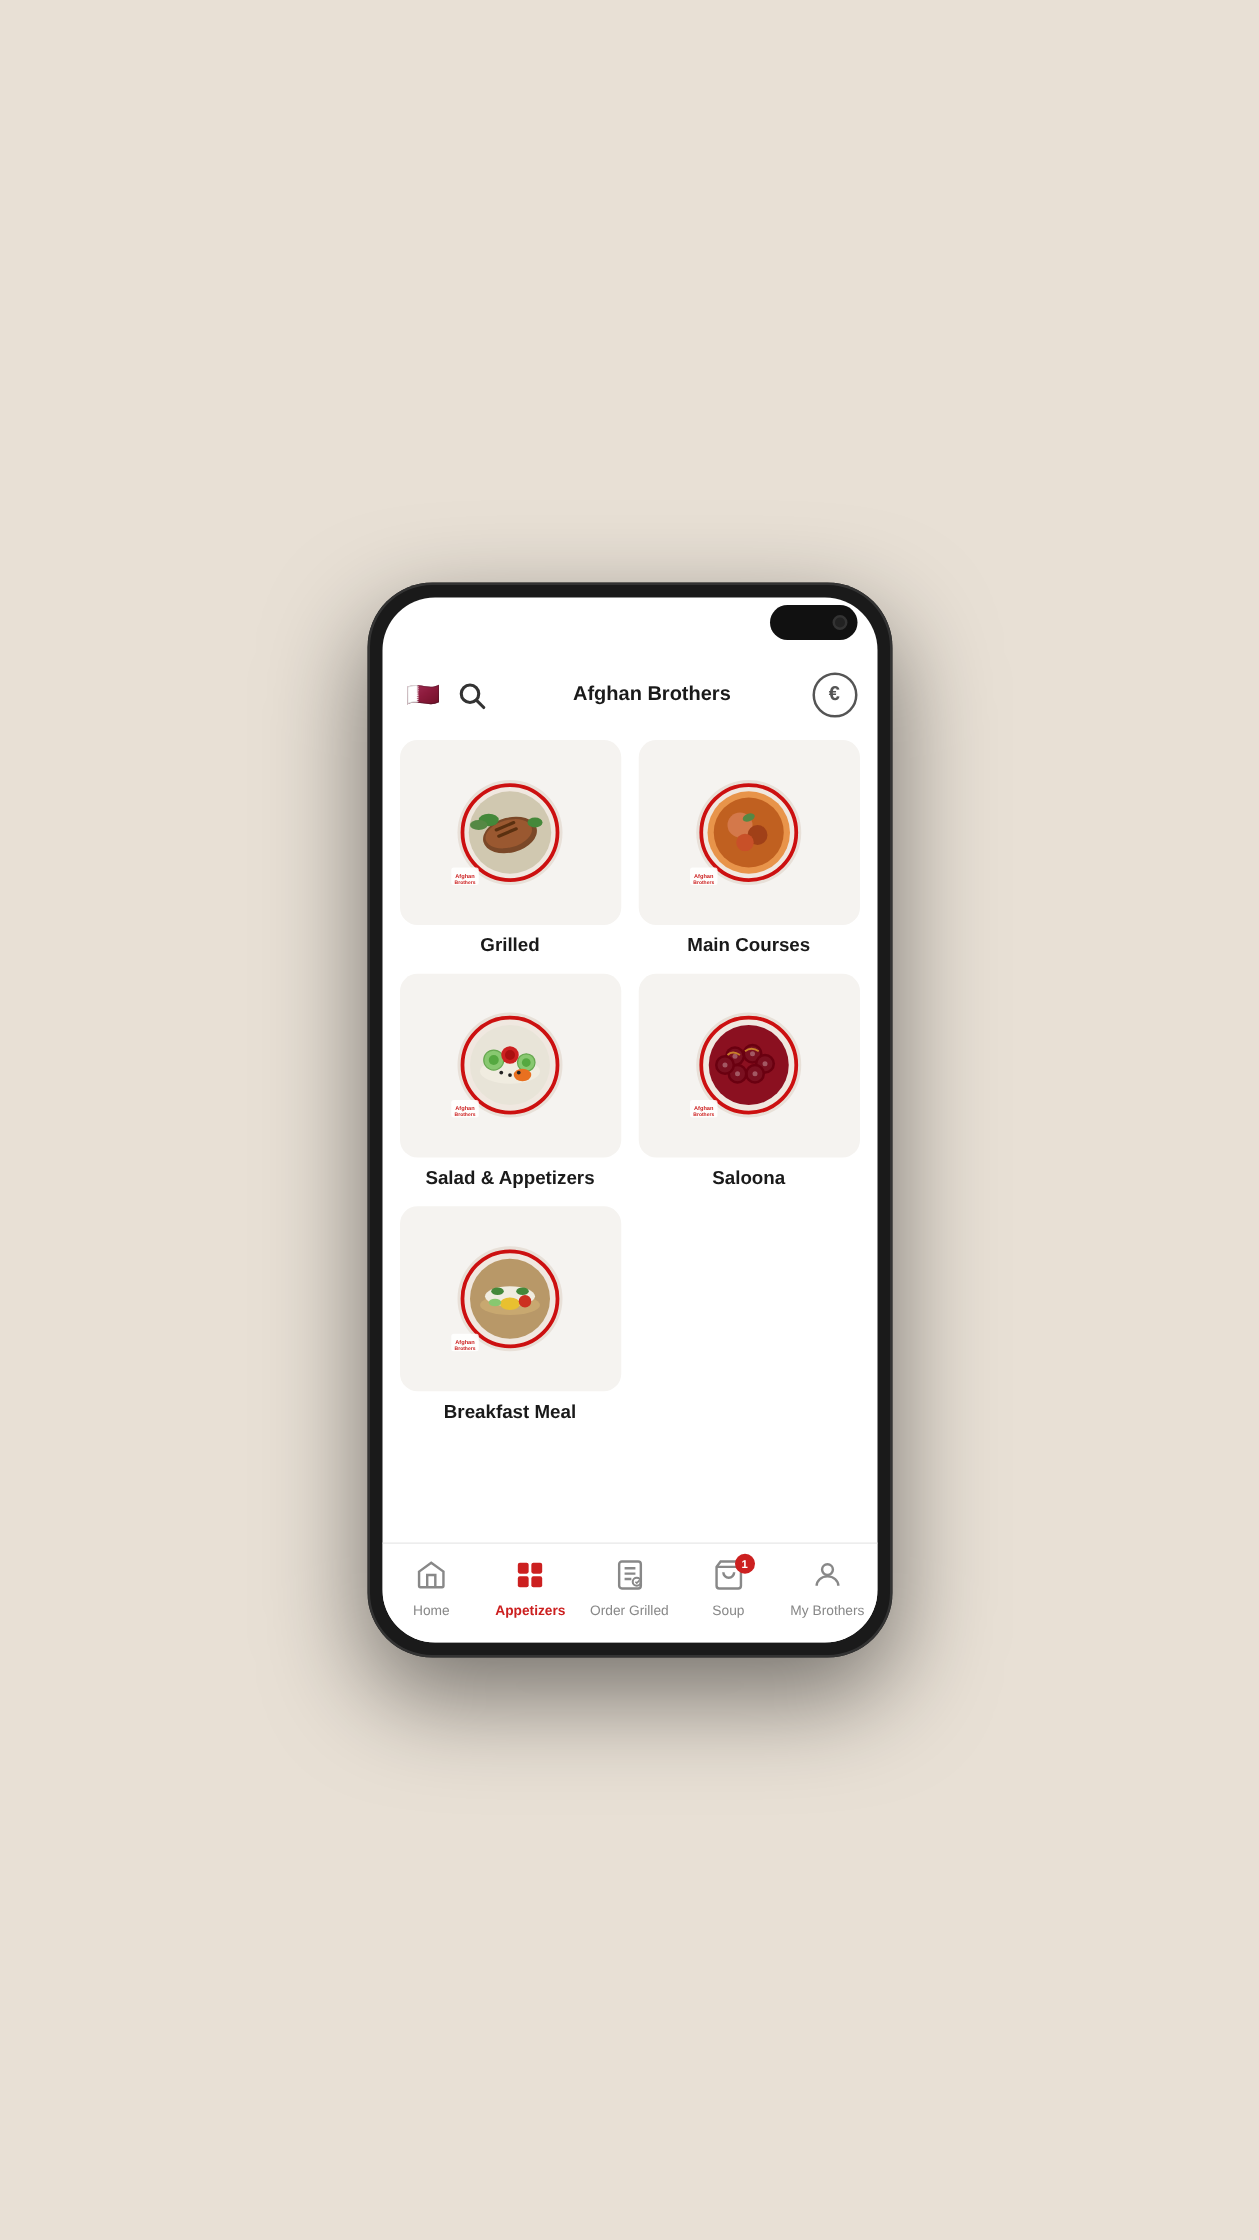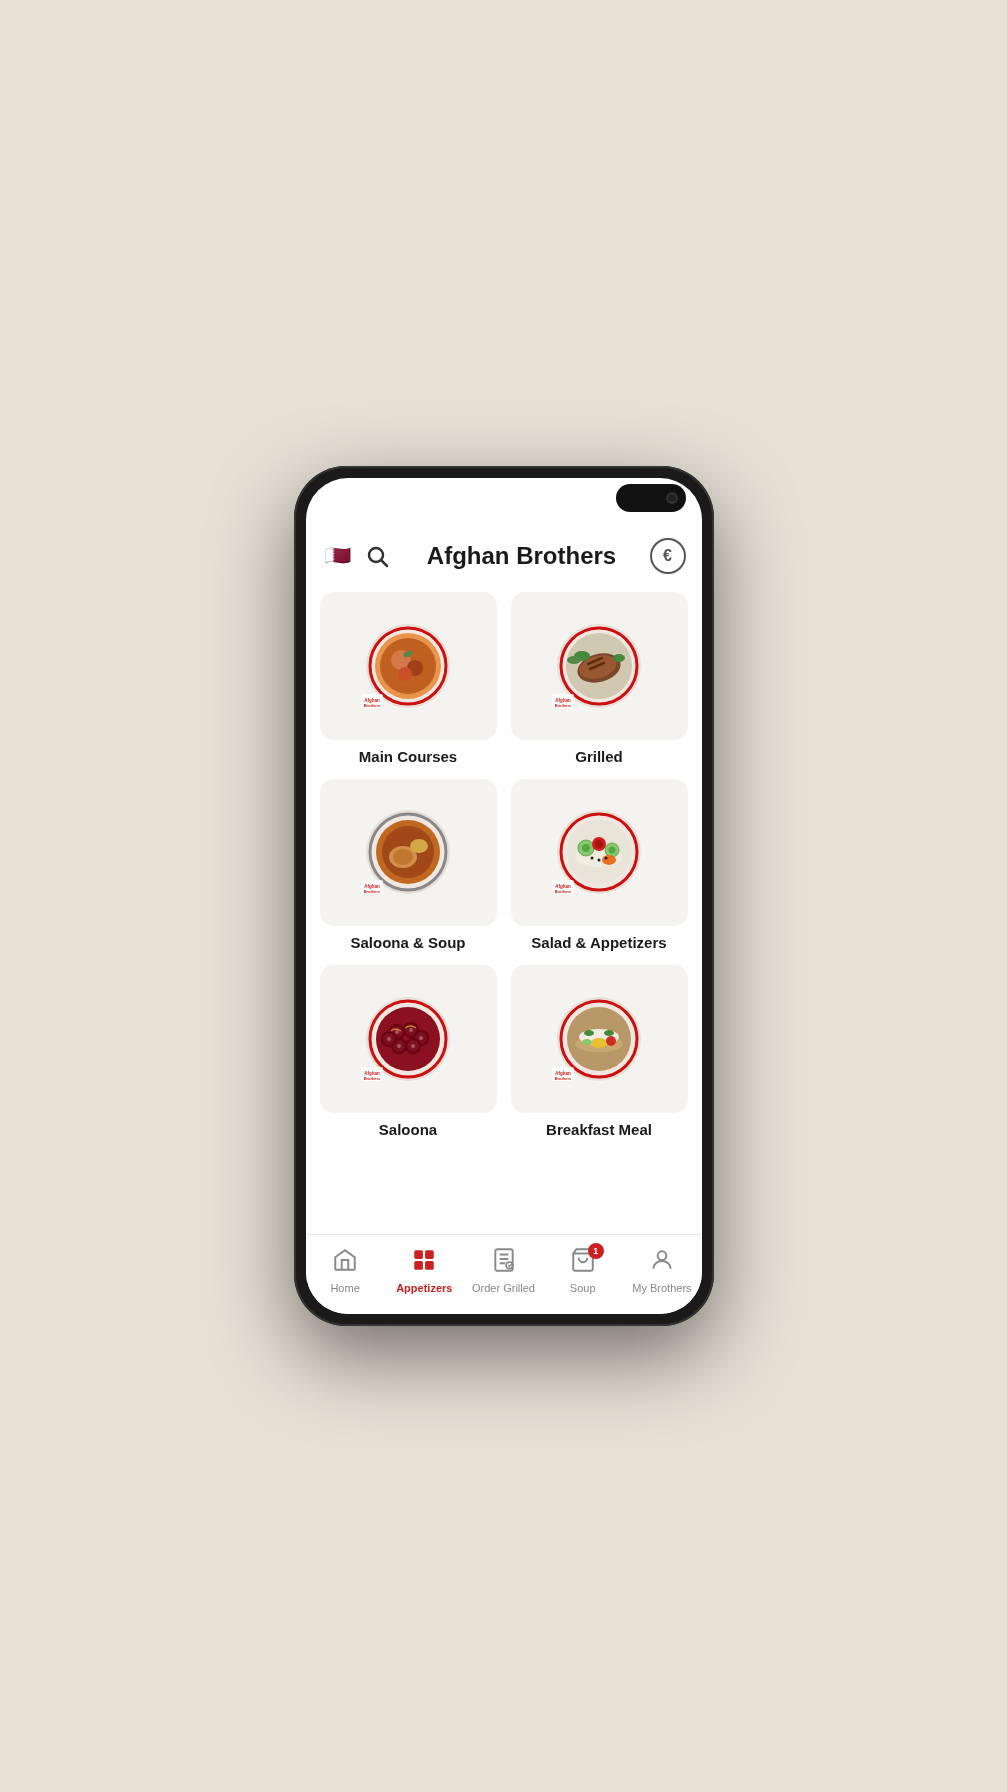--- a/index.html
+++ b/index.html
@@ -92,21 +92,21 @@
       justify-content: center;
       margin-left: 4px;
       font-size: 22px;
       color: #333;
       cursor: pointer;
     }
 
     .header-title {
       flex: 1;
       text-align: center;
-      font-size: 24px;
+      font-size: 16px;
       font-weight: 700;
       color: #1a1a1a;
     }
 
     .header-account {
       width: 36px;
       height: 36px;
       border-radius: 50%;
       border: 2px solid #555;
       display: flex;
@@ -242,86 +242,65 @@
       <div class="header-account">
         <span>€</span>
       </div>
     </div>
 
     <div class="categories-grid">
 
       <div class="category-card">
         <div class="category-image-wrap">
           <svg width="110" height="100" viewBox="0 0 110 100">
+            <circle cx="55" cy="50" r="42" fill="#e8e0d8"></circle>
+            <circle cx="55" cy="50" r="38" fill="#f0e8e0" stroke="#cc1010" stroke-width="3"></circle>
+            <circle cx="55" cy="50" r="33" fill="#d0c8b0"></circle>
+
+            <ellipse cx="55" cy="52" rx="22" ry="14" fill="#7a4828" transform="rotate(-15 55 52)"></ellipse>
+            <ellipse cx="54" cy="51" rx="19" ry="11" fill="#9a5830" transform="rotate(-15 54 51)"></ellipse>
+
+            <line x1="44" y1="48" x2="58" y2="42" stroke="#5a3010" stroke-width="2.5" stroke-linecap="round"></line>
+            <line x1="46" y1="53" x2="60" y2="47" stroke="#5a3010" stroke-width="2.5" stroke-linecap="round"></line>
+
+            <ellipse cx="38" cy="40" rx="8" ry="5" fill="#44883a"></ellipse>
+            <ellipse cx="30" cy="44" rx="7" ry="4" fill="#558844"></ellipse>
+            <ellipse cx="75" cy="42" rx="6" ry="4" fill="#44883a"></ellipse>
+
+            <rect x="8" y="78" width="22" height="14" rx="2" fill="rgba(255,255,255,0.85)"></rect>
+            <text x="19" y="86" font-size="4.5" fill="#cc2020" font-weight="800" text-anchor="middle">Afghan</text>
+            <text x="19" y="91" font-size="4" fill="#cc2020" font-weight="700" text-anchor="middle">Brothers</text>
+          </svg>
+        </div>
+        <div class="category-label">Grilled</div>
+      </div>
+
+      <div class="category-card">
+        <div class="category-image-wrap">
+          <svg width="110" height="100" viewBox="0 0 110 100">
 
             <circle cx="55" cy="50" r="42" fill="#e8e0d8"></circle>
             <circle cx="55" cy="50" r="38" fill="#f0e8e0" stroke="#cc1010" stroke-width="3"></circle>
             <circle cx="55" cy="50" r="33" fill="#e8944a"></circle>
 
             <circle cx="55" cy="50" r="28" fill="#c06020"></circle>
             <circle cx="48" cy="44" r="10" fill="#d4784a"></circle>
             <circle cx="62" cy="52" r="8" fill="#a04018"></circle>
             <circle cx="52" cy="58" r="7" fill="#c85028"></circle>
 
             <ellipse cx="55" cy="38" rx="5" ry="3" fill="#558844" transform="rotate(-20 55 38)"></ellipse>
 
             <rect x="8" y="78" width="22" height="14" rx="2" fill="rgba(255,255,255,0.85)"></rect>
             <text x="19" y="86" font-size="4.5" fill="#cc2020" font-weight="800" text-anchor="middle">Afghan</text>
             <text x="19" y="91" font-size="4" fill="#cc2020" font-weight="700" text-anchor="middle">Brothers</text>
           </svg>
         </div>
         <div class="category-label">Main Courses</div>
       </div>
 
-      <div class="category-card">
-        <div class="category-image-wrap">
-          <svg width="110" height="100" viewBox="0 0 110 100">
-            <circle cx="55" cy="50" r="42" fill="#e8e0d8"></circle>
-            <circle cx="55" cy="50" r="38" fill="#f0e8e0" stroke="#cc1010" stroke-width="3"></circle>
-            <circle cx="55" cy="50" r="33" fill="#d0c8b0"></circle>
-
-            <ellipse cx="55" cy="52" rx="22" ry="14" fill="#7a4828" transform="rotate(-15 55 52)"></ellipse>
-            <ellipse cx="54" cy="51" rx="19" ry="11" fill="#9a5830" transform="rotate(-15 54 51)"></ellipse>
-
-            <line x1="44" y1="48" x2="58" y2="42" stroke="#5a3010" stroke-width="2.5" stroke-linecap="round"></line>
-            <line x1="46" y1="53" x2="60" y2="47" stroke="#5a3010" stroke-width="2.5" stroke-linecap="round"></line>
-
-            <ellipse cx="38" cy="40" rx="8" ry="5" fill="#44883a"></ellipse>
-            <ellipse cx="30" cy="44" rx="7" ry="4" fill="#558844"></ellipse>
-            <ellipse cx="75" cy="42" rx="6" ry="4" fill="#44883a"></ellipse>
-
-            <rect x="8" y="78" width="22" height="14" rx="2" fill="rgba(255,255,255,0.85)"></rect>
-            <text x="19" y="86" font-size="4.5" fill="#cc2020" font-weight="800" text-anchor="middle">Afghan</text>
-            <text x="19" y="91" font-size="4" fill="#cc2020" font-weight="700" text-anchor="middle">Brothers</text>
-          </svg>
-        </div>
-        <div class="category-label">Grilled</div>
-      </div>
-
-      <div class="category-card">
-        <div class="category-image-wrap">
-          <svg width="110" height="100" viewBox="0 0 110 100">
-            <circle cx="55" cy="50" r="42" fill="#e8e0d8"></circle>
-            <circle cx="55" cy="50" r="38" fill="#f0e8e0" stroke="#888" stroke-width="3"></circle>
-            <circle cx="55" cy="50" r="32" fill="#c06820"></circle>
-
-            <circle cx="55" cy="50" r="26" fill="#a04818"></circle>
-
-            <ellipse cx="50" cy="55" rx="14" ry="11" fill="#d4904a"></ellipse>
-            <ellipse cx="50" cy="55" rx="10" ry="8" fill="#c07830"></ellipse>
-
-            <ellipse cx="66" cy="44" rx="9" ry="7" fill="#d4a848"></ellipse>
-
-            <rect x="8" y="78" width="22" height="14" rx="2" fill="rgba(255,255,255,0.85)"></rect>
-            <text x="19" y="86" font-size="4.5" fill="#cc2020" font-weight="800" text-anchor="middle">Afghan</text>
-            <text x="19" y="91" font-size="4" fill="#cc2020" font-weight="700" text-anchor="middle">Brothers</text>
-          </svg>
-        </div>
-        <div class="category-label">Saloona &amp; Soup</div>
-      </div>
 
       <div class="category-card">
         <div class="category-image-wrap">
           <svg width="110" height="100" viewBox="0 0 110 100">
             <circle cx="55" cy="50" r="42" fill="#e8e0d8"></circle>
             <circle cx="55" cy="50" r="38" fill="#f0e8e0" stroke="#cc1010" stroke-width="3"></circle>
             <circle cx="55" cy="50" r="32" fill="#e8e4d8"></circle>
 
             <ellipse cx="55" cy="55" rx="24" ry="10" fill="#f0ece0"></ellipse>
 

